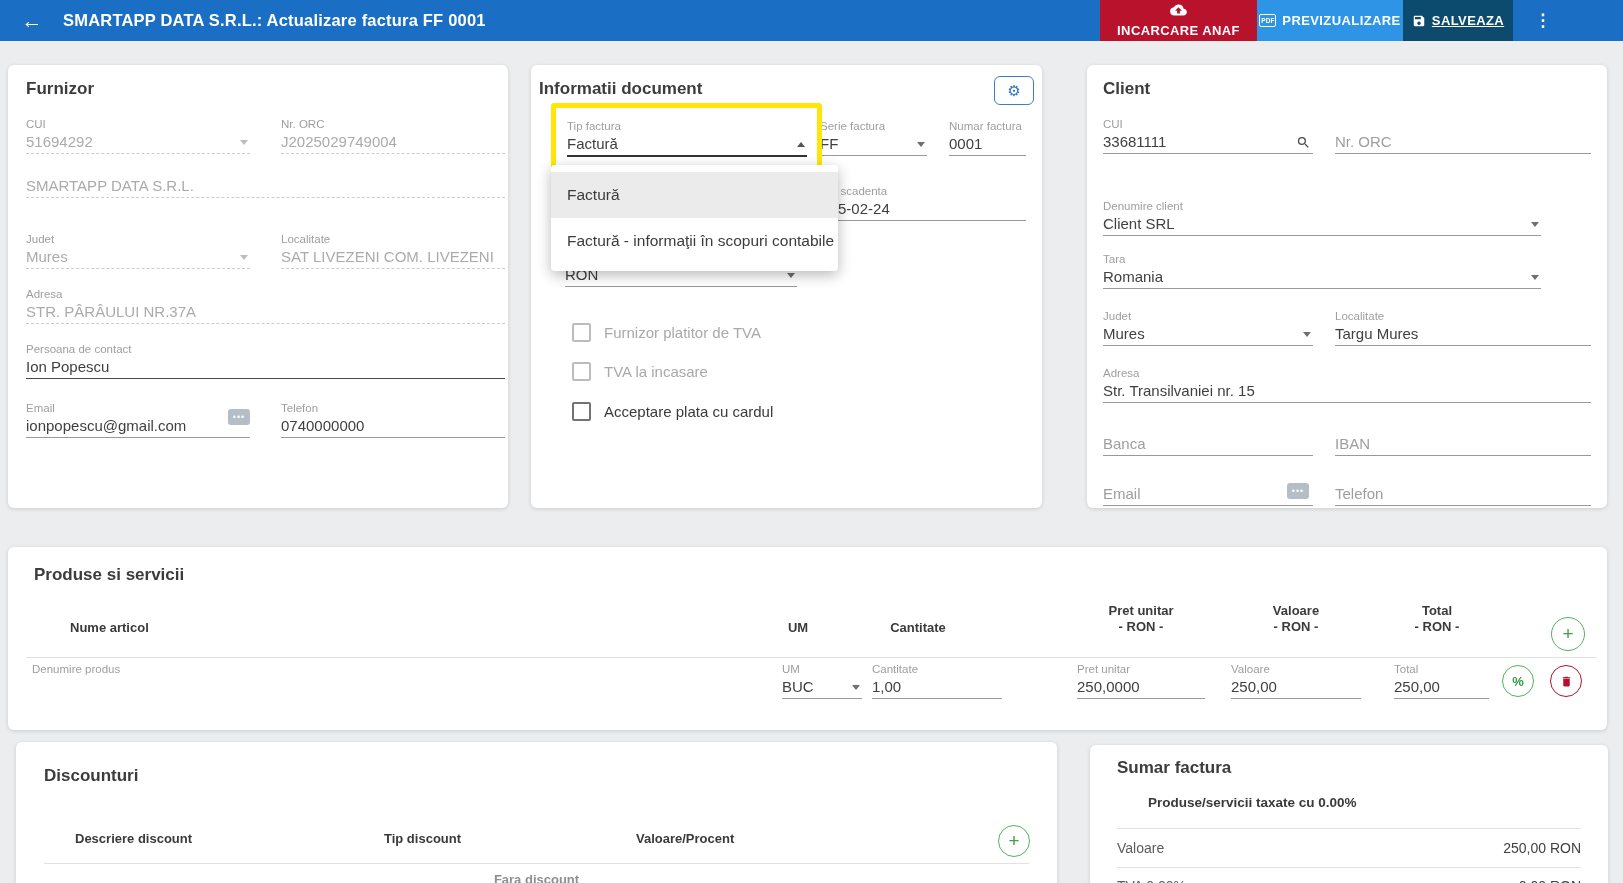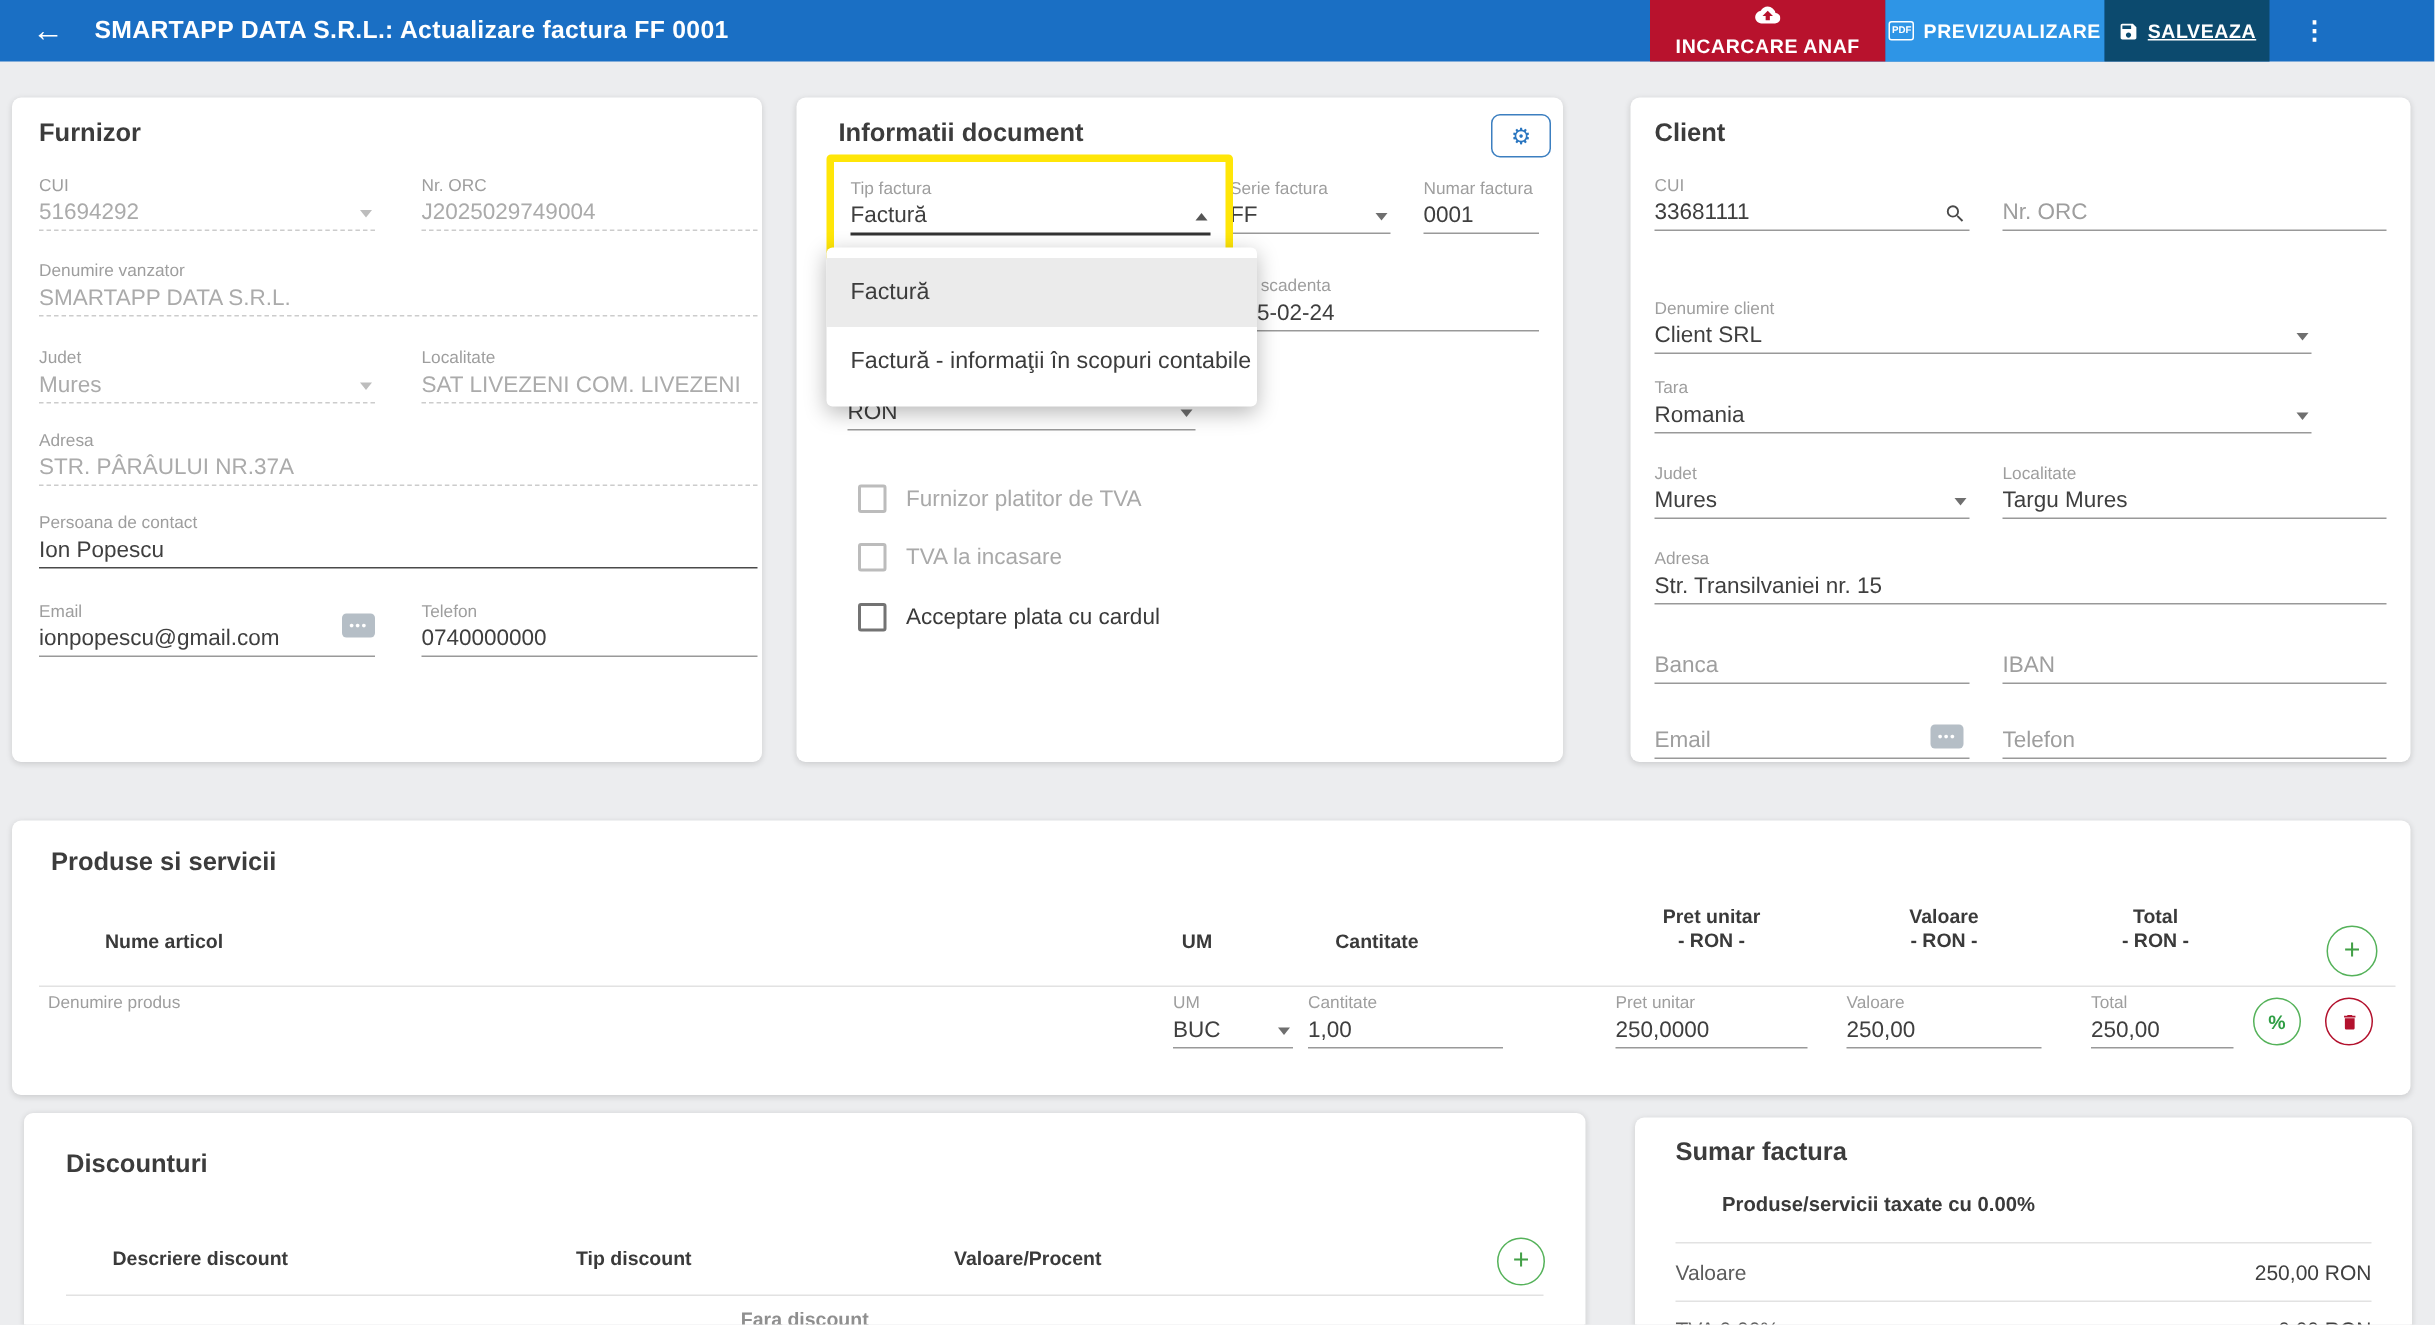--- a/index.html
+++ b/index.html
@@ -104,21 +104,20 @@
       </div>
   </div>
   <div class="fld dis" style="left:273px;top:53px;width:224px;">
     <div class="lbl">Nr. ORC</div>
     <div class="ctl">
         <span class="val">J2025029749004</span>
       </div>
   </div>
 
   <div class="fld dis" style="left:18px;top:110px;width:479px;">
-    <div class="lbl">Denumire vanzator</div>
     <div class="ctl">
         <span class="val">SMARTAPP DATA S.R.L.</span>
       </div>
   </div>
 
   <div class="fld dis" style="left:18px;top:168px;width:224px;">
     <div class="lbl">Judet</div>
     <div class="ctl">
         <span class="val">Mures</span>
         <span class="arr lite"></span>
@@ -154,21 +153,21 @@
   <div class="msg-ic" style="left:220px;top:344px;">•••</div>
   <div class="fld" style="left:273px;top:337px;width:224px;">
     <div class="lbl">Telefon</div>
     <div class="ctl">
         <span class="val">0740000000</span>
       </div>
   </div>
 </div>
 
 <div class="card" style="left:531px;top:65px;width:511px;height:443px;">
-  <div class="card-title" style="left:28px;top:14px;">Informatii document</div>
+  <div class="card-title" style="left:8px;top:14px;">Informatii document</div>
   <div class="gear-btn">
       <span>⚙</span>
     </div>
 
   <div class="hl-box"></div>
 
   <div class="fld focus" style="left:36px;top:55px;width:240px;">
     <div class="lbl">Tip factura</div>
     <div class="ctl">
         <span class="val">Factură</span>

